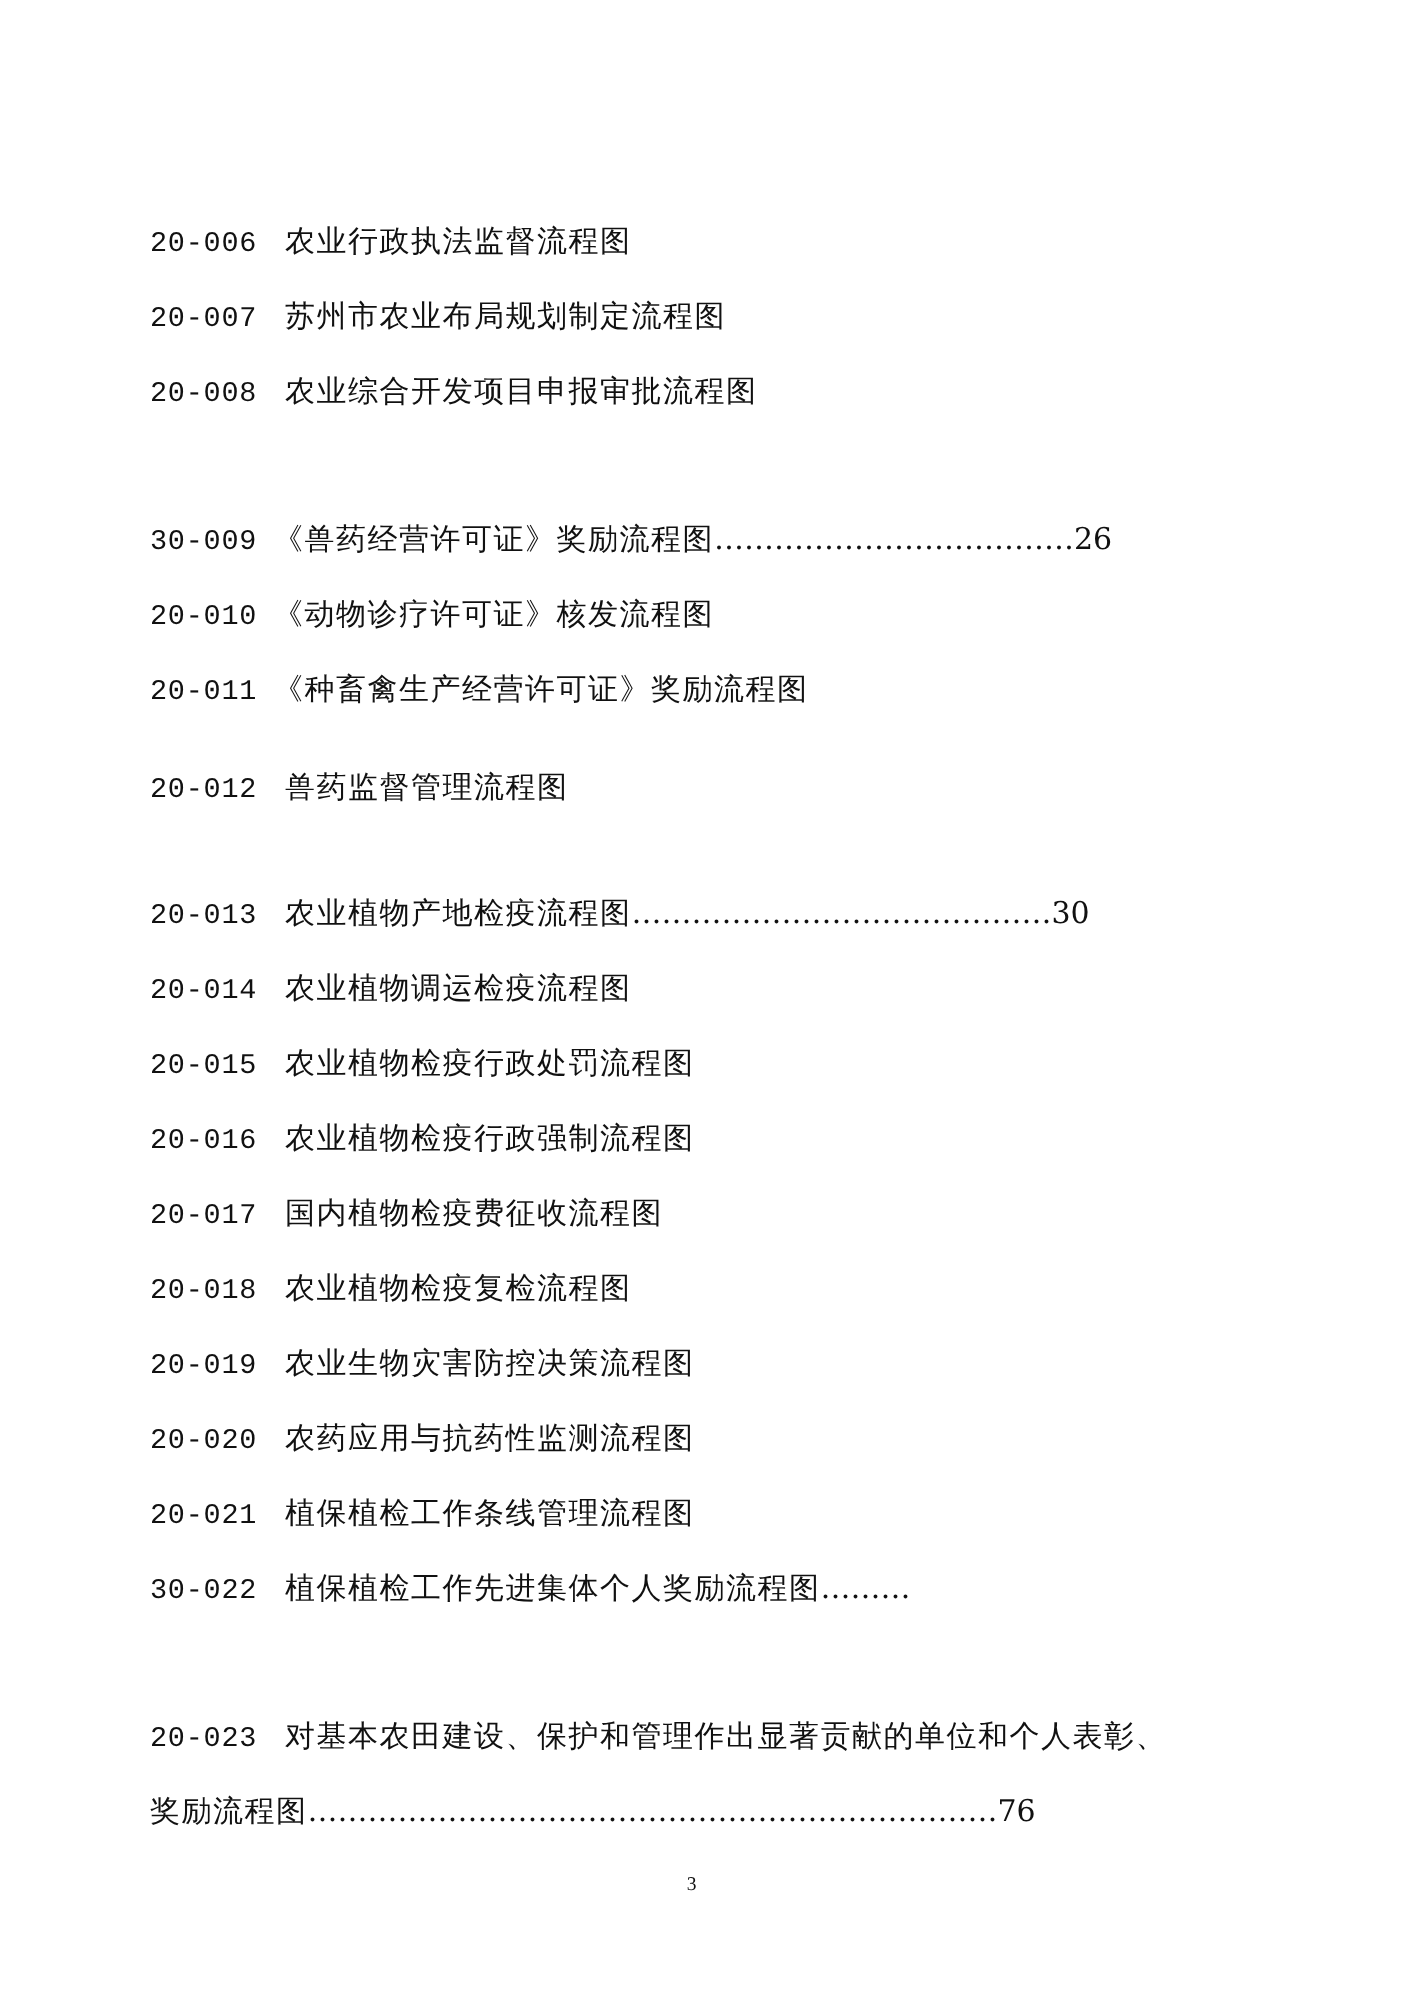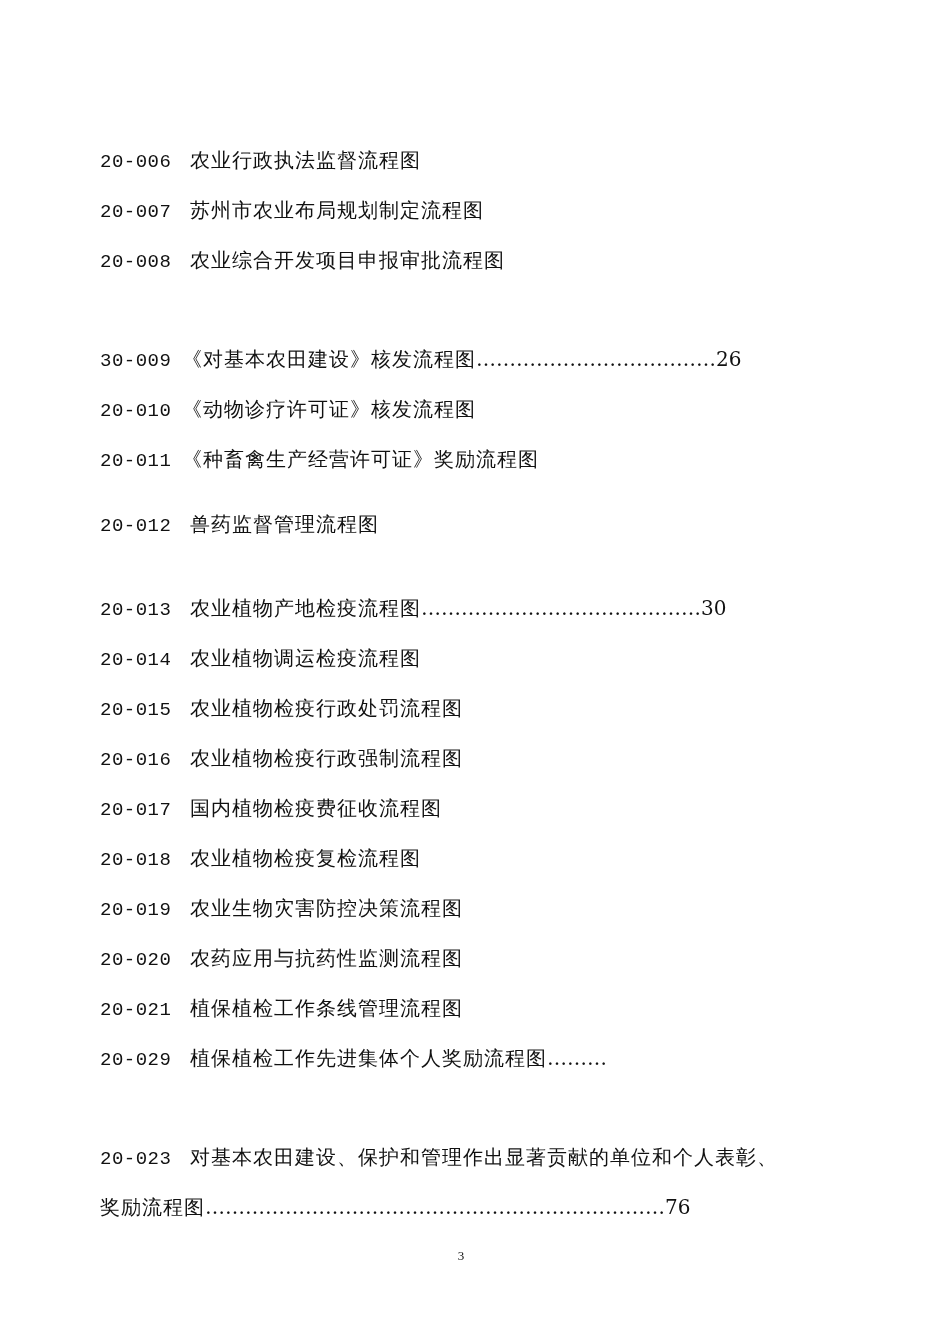--- a/index.html
+++ b/index.html
@@ -23,21 +23,21 @@
     <span class="code">20-006</span><span class="title">农业行政执法监督流程图</span>
   </div>
   <div class="line" style="top:198px">
     <span class="code">20-007</span><span class="title">苏州市农业布局规划制定流程图</span>
   </div>
   <div class="line" style="top:248px">
     <span class="code">20-008</span><span class="title">农业综合开发项目申报审批流程图</span>
   </div>
 
   <div class="line" style="top:347px">
-    <span class="code tight">30-009</span><span class="title">《对基本农田建设》核发流程图</span><span class="dots">………………………………</span><span class="page">26</span>
+    <span class="code tight">30-009</span><span class="title">《兽药经营许可证》奖励流程图</span><span class="dots">………………………………</span><span class="page">26</span>
   </div>
   <div class="line" style="top:397px">
     <span class="code tight">20-010</span><span class="title">《动物诊疗许可证》核发流程图</span>
   </div>
   <div class="line" style="top:447px">
     <span class="code tight">20-011</span><span class="title">《种畜禽生产经营许可证》奖励流程图</span>
   </div>
   <div class="line" style="top:512px">
     <span class="code">20-012</span><span class="title">兽药监督管理流程图</span>
   </div>
@@ -63,21 +63,21 @@
   <div class="line" style="top:896px">
     <span class="code">20-019</span><span class="title">农业生物灾害防控决策流程图</span>
   </div>
   <div class="line" style="top:946px">
     <span class="code">20-020</span><span class="title">农药应用与抗药性监测流程图</span>
   </div>
   <div class="line" style="top:996px">
     <span class="code">20-021</span><span class="title">植保植检工作条线管理流程图</span>
   </div>
   <div class="line" style="top:1046px">
-    <span class="code">20-029</span><span class="title">植保植检工作先进集体个人奖励流程图</span><span class="dots">………</span>
+    <span class="code">30-022</span><span class="title">植保植检工作先进集体个人奖励流程图</span><span class="dots">………</span>
   </div>
 
   <div class="line" style="top:1145px">
     <span class="code">20-023</span><span class="title">对基本农田建设、保护和管理作出显著贡献的单位和个人表彰、</span>
   </div>
   <div class="line" style="top:1195px">
     <span class="title">奖励流程图</span><span class="dots">……………………………………………………………</span><span class="page">76</span>
   </div>
 
   <div class="page-number">3</div>

